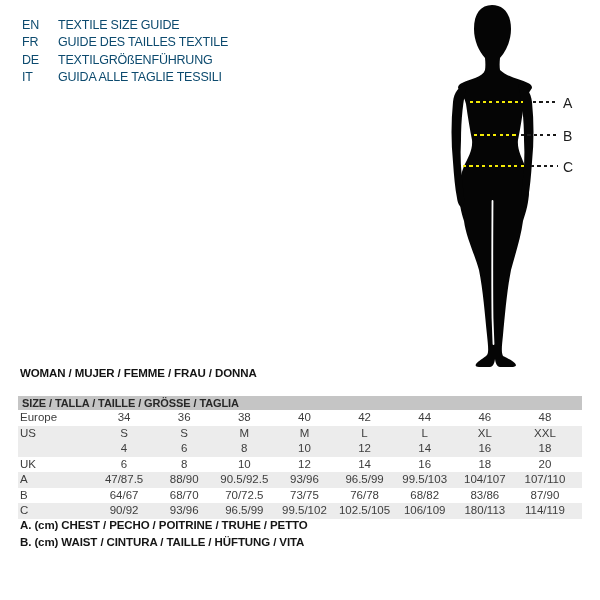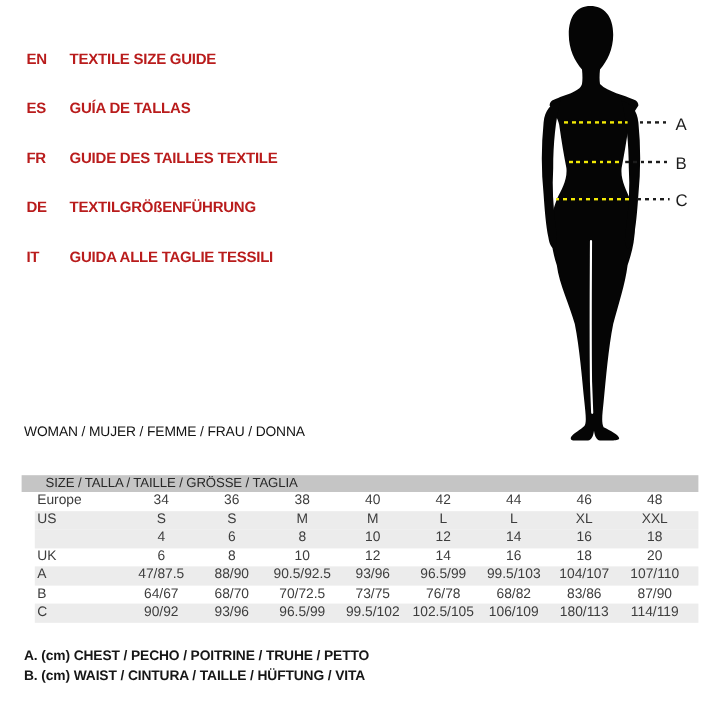--- a/index.html
+++ b/index.html
@@ -7,63 +7,59 @@
     --header-bg:#c5c5c5; --stripe-bg:#ececec;
   }
   *{margin:0;padding:0;box-sizing:border-box;}
   html,body{width:600px;height:600px;background:#fff;}
   body{font-family:"Liberation Sans","DejaVu Sans",sans-serif;position:relative;overflow:hidden;}
   .canvas{position:absolute;inset:0;width:600px;height:600px;background:#fff;}
 
   
   .lang-block{position:absolute;left:0;top:17px;}
   .lang-row{display:flex;height:17.3px;line-height:17.3px;
-            font-weight:700;font-size:12.5px;color:#b91c1c;letter-spacing:-0.2px;margin-top:24px;}
+            font-weight:400;font-size:12.5px;color:#0c4a6e;letter-spacing:-0.2px;}
   .lang-code{position:absolute;left:22px;}
   .lang-label{position:absolute;left:58px;white-space:nowrap;}
   .lang-row{position:relative;width:420px;}
 
   
   .figure-svg{position:absolute;left:0;top:0;width:600px;height:600px;pointer-events:none;}
   .dotline{position:absolute;height:2px;}
   .dot-yellow{background-image:repeating-linear-gradient(90deg,var(--yellow) 0 3.2px,transparent 3.2px 6.4px);}
   .dot-black{background-image:repeating-linear-gradient(90deg,var(--dotblack) 0 3.2px,transparent 3.2px 6.4px);}
   .marker-label{position:absolute;font-size:14px;color:#1d1d1d;line-height:14px;}
 
   
-  .section-title{position:absolute;left:20px;top:354px;font-size:11.5px;font-weight:400;
+  .section-title{position:absolute;left:20px;top:367px;font-size:11.5px;font-weight:700;
                  color:#131313;letter-spacing:-0.1px;white-space:nowrap;}
 
   
   .size-table{position:absolute;left:18px;top:396px;width:564px;font-size:11.5px;color:#3d3d3d;}
   .thead{height:14px;line-height:14px;background:var(--header-bg);color:#282828;
-         font-weight:400;font-size:11px;padding-left:20px;letter-spacing:-0.1px;}
-  .trow{display:flex;height:15.5px;line-height:15.5px;padding-right:7px;margin-left:11px;}
+         font-weight:700;font-size:11px;padding-left:4px;letter-spacing:-0.1px;}
+  .trow{display:flex;height:15.5px;line-height:15.5px;padding-right:7px;}
   .trow.shaded{background:var(--stripe-bg);}
   .tlabel{width:76px;flex:0 0 76px;text-align:left;padding-left:2px;}
   .tcell{flex:1 1 0;text-align:center;white-space:nowrap;}
 
   
-  .legend{position:absolute;left:20px;top:540px;}
+  .legend{position:absolute;left:20px;top:518px;}
   .legend-row{height:16.6px;line-height:14px;font-size:11.5px;font-weight:700;
               color:#161616;letter-spacing:-0.1px;white-space:nowrap;}
 </style>
 </head>
 <body>
 
 <div class="canvas">
 
   <div class="lang-block">
     <div class="lang-row">
       <span class="lang-code">EN</span>
       <span class="lang-label">TEXTILE SIZE GUIDE</span>
-    </div>
-    <div class="lang-row">
-      <span class="lang-code">ES</span>
-      <span class="lang-label">GUÍA DE TALLAS</span>
     </div>
     <div class="lang-row">
       <span class="lang-code">FR</span>
       <span class="lang-label">GUIDE DES TAILLES TEXTILE</span>
     </div>
     <div class="lang-row">
       <span class="lang-code">DE</span>
       <span class="lang-label">TEXTILGRÖßENFÜHRUNG</span>
     </div>
     <div class="lang-row">

